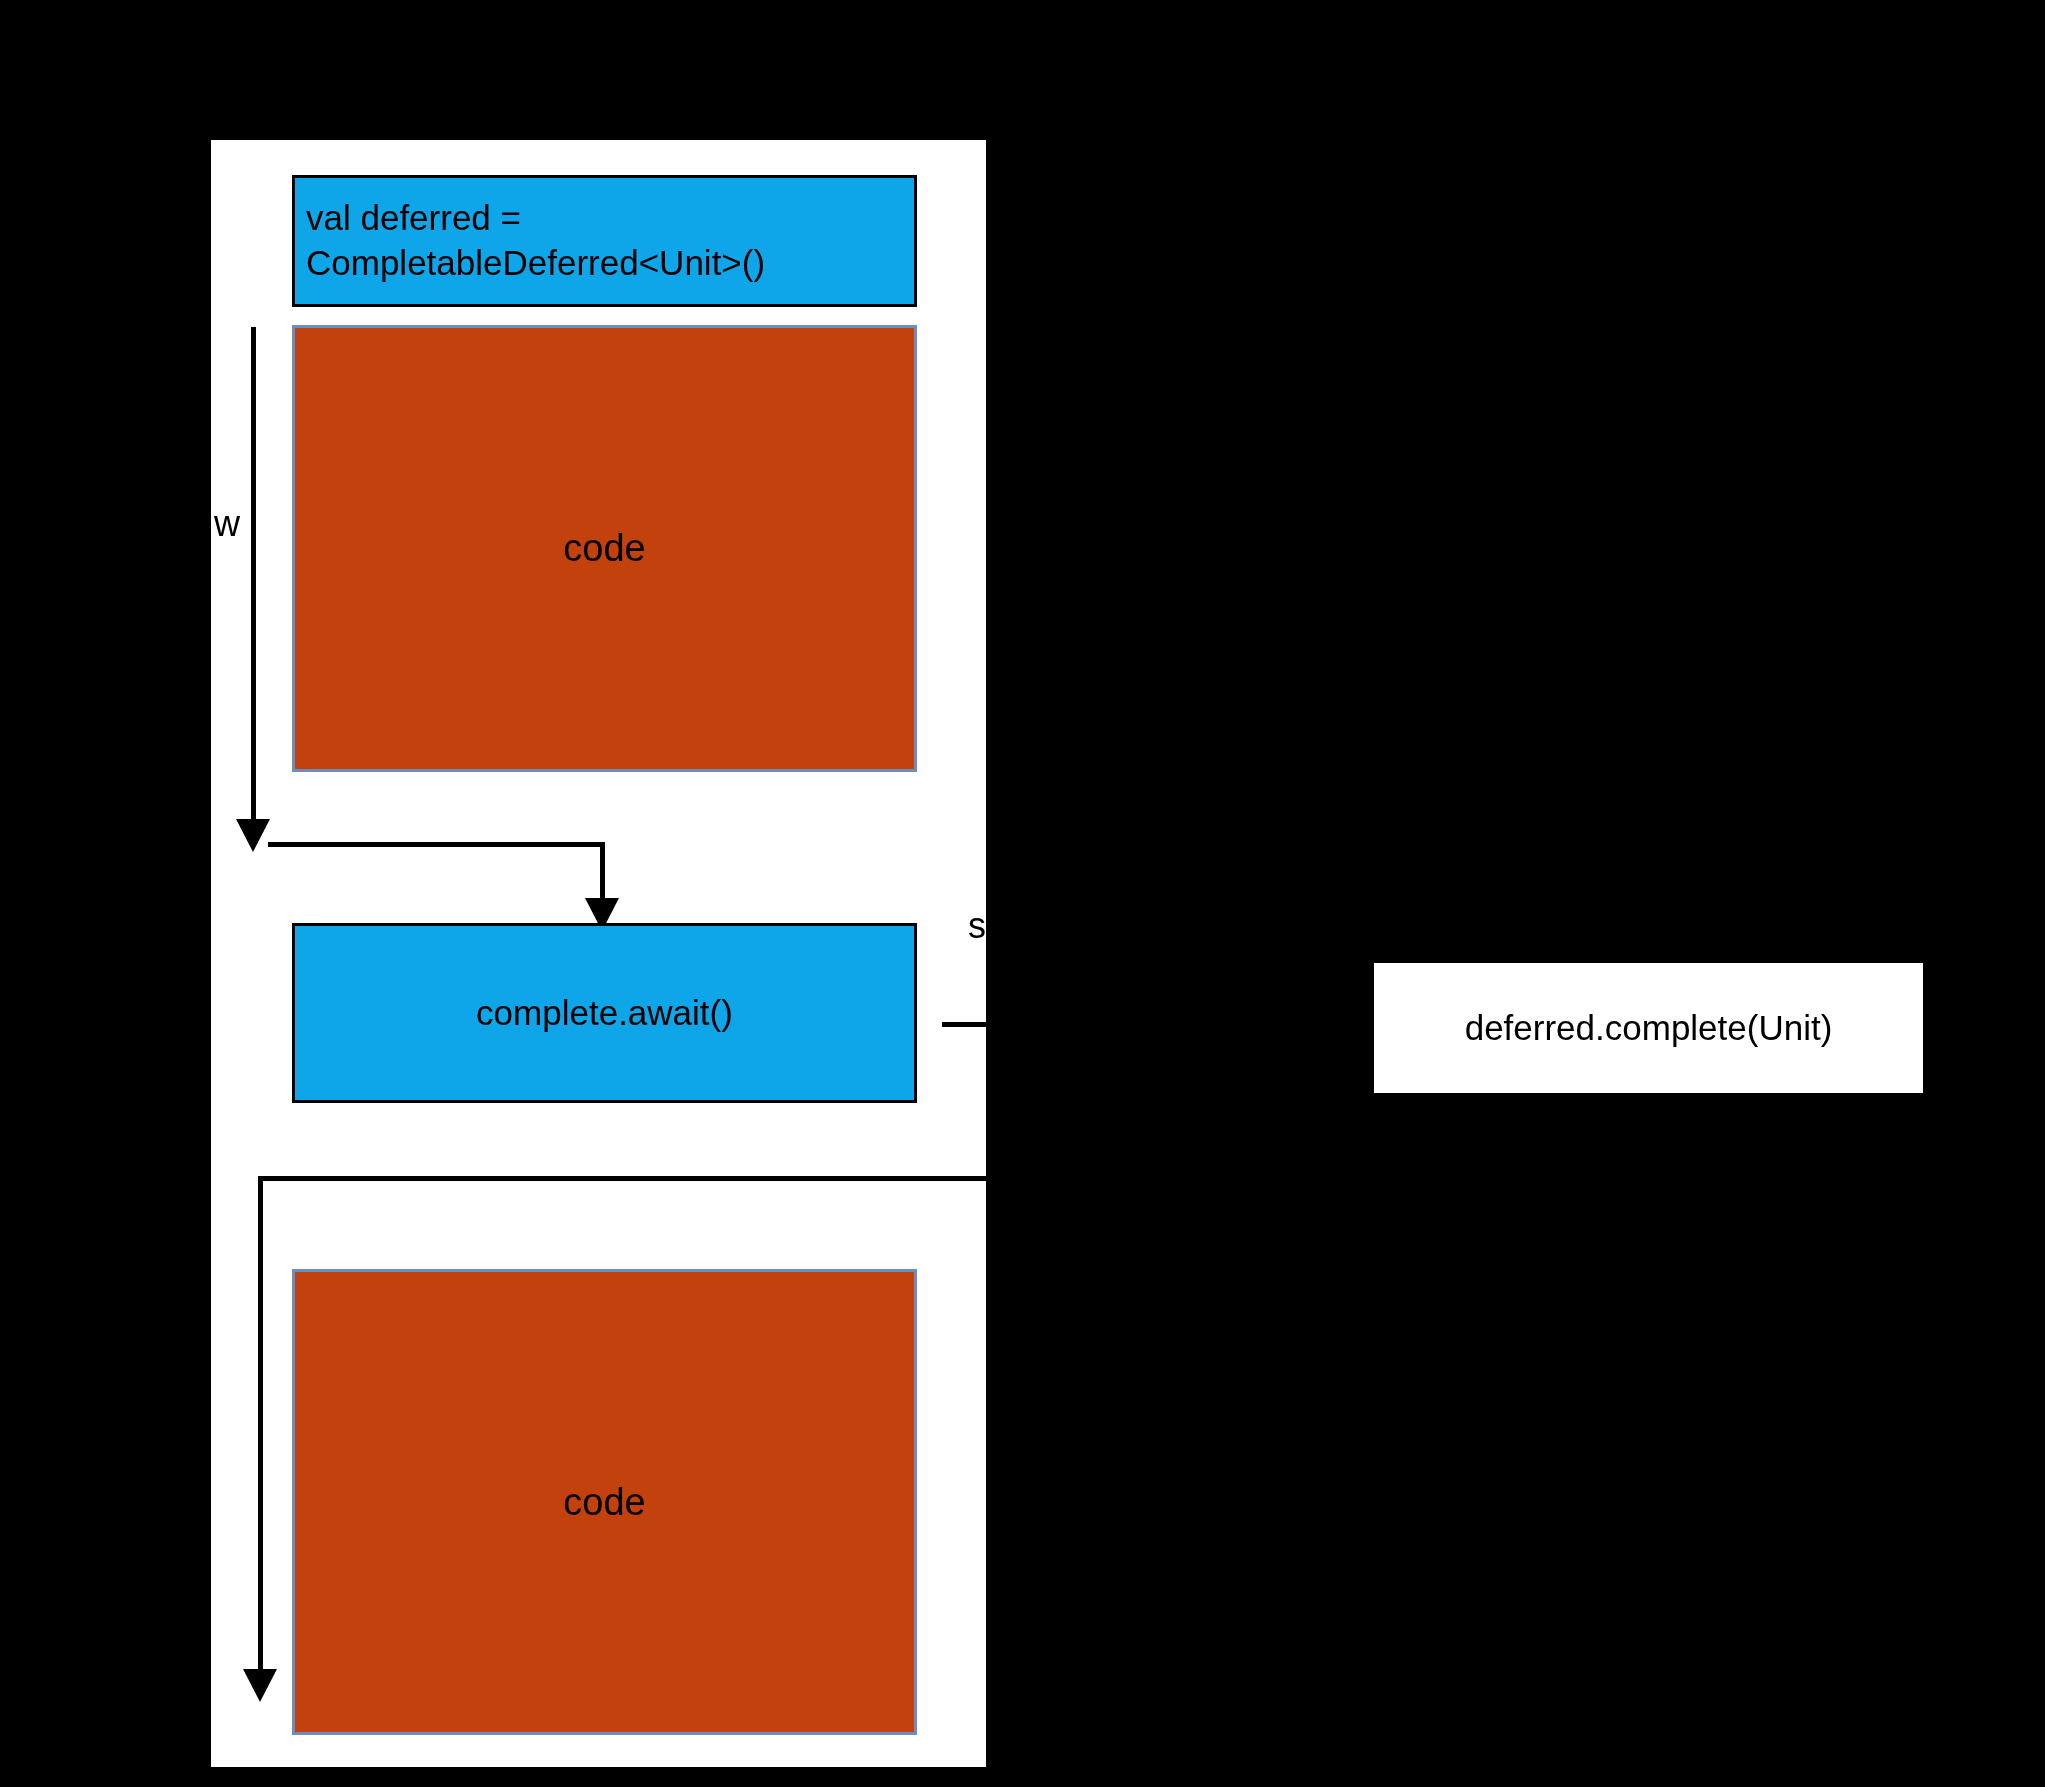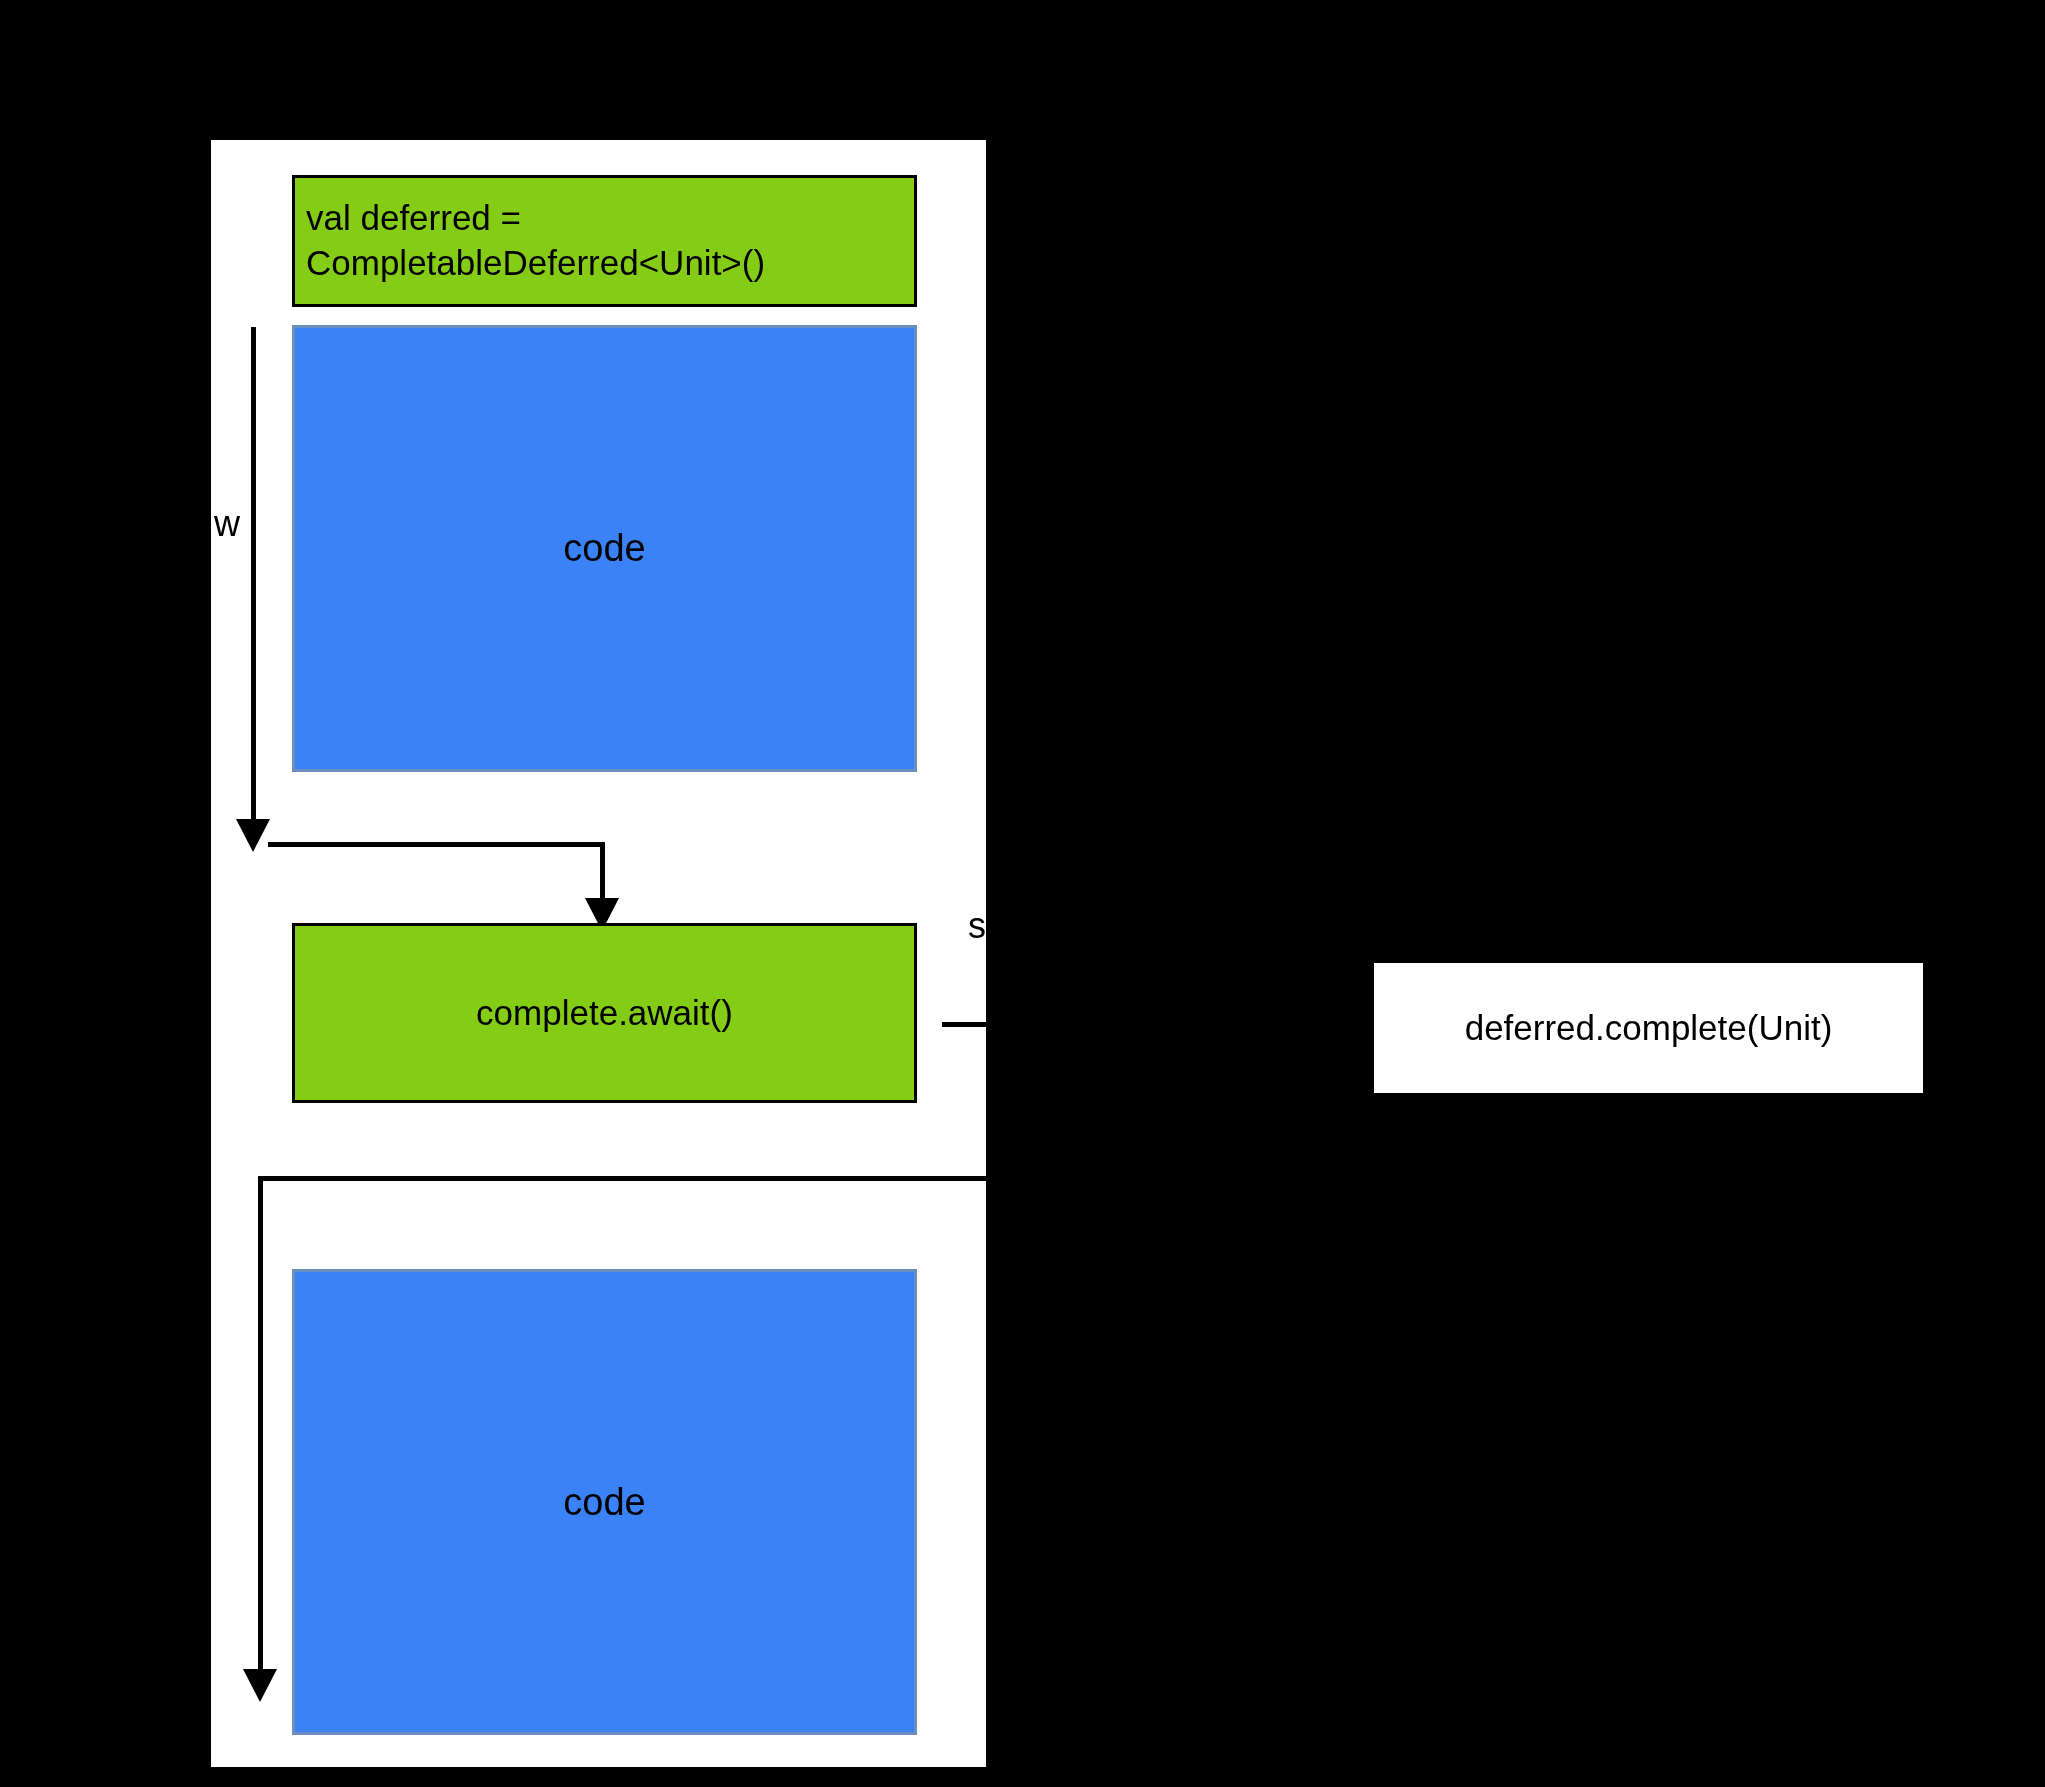--- a/index.html
+++ b/index.html
@@ -24,41 +24,41 @@
   
   .panel {
     position: absolute;
     background: #ffffff;
     overflow: hidden;
   }
 
   
   .box {
     position: absolute;
-    background: #84cc16;
+    background: #0ea5e9;
     border: 3.9px solid #000000;
     box-sizing: border-box;
     display: flex;
     align-items: center;
     justify-content: center;
     color: #000000;
     font-size: 35px;
     line-height: 1.28;
     white-space: pre-line;
   }
   .box.left-text {
     justify-content: flex-start;
     padding-left: 11px;
     text-align: left;
   }
 
   
   .code-box {
     position: absolute;
-    background: #3b82f6;
+    background: #c2410c;
     border: 3.2px solid #6c8ebf;
     box-sizing: border-box;
     display: flex;
     align-items: center;
     justify-content: center;
     color: #000000;
     font-size: 38px;
   }
 
   

